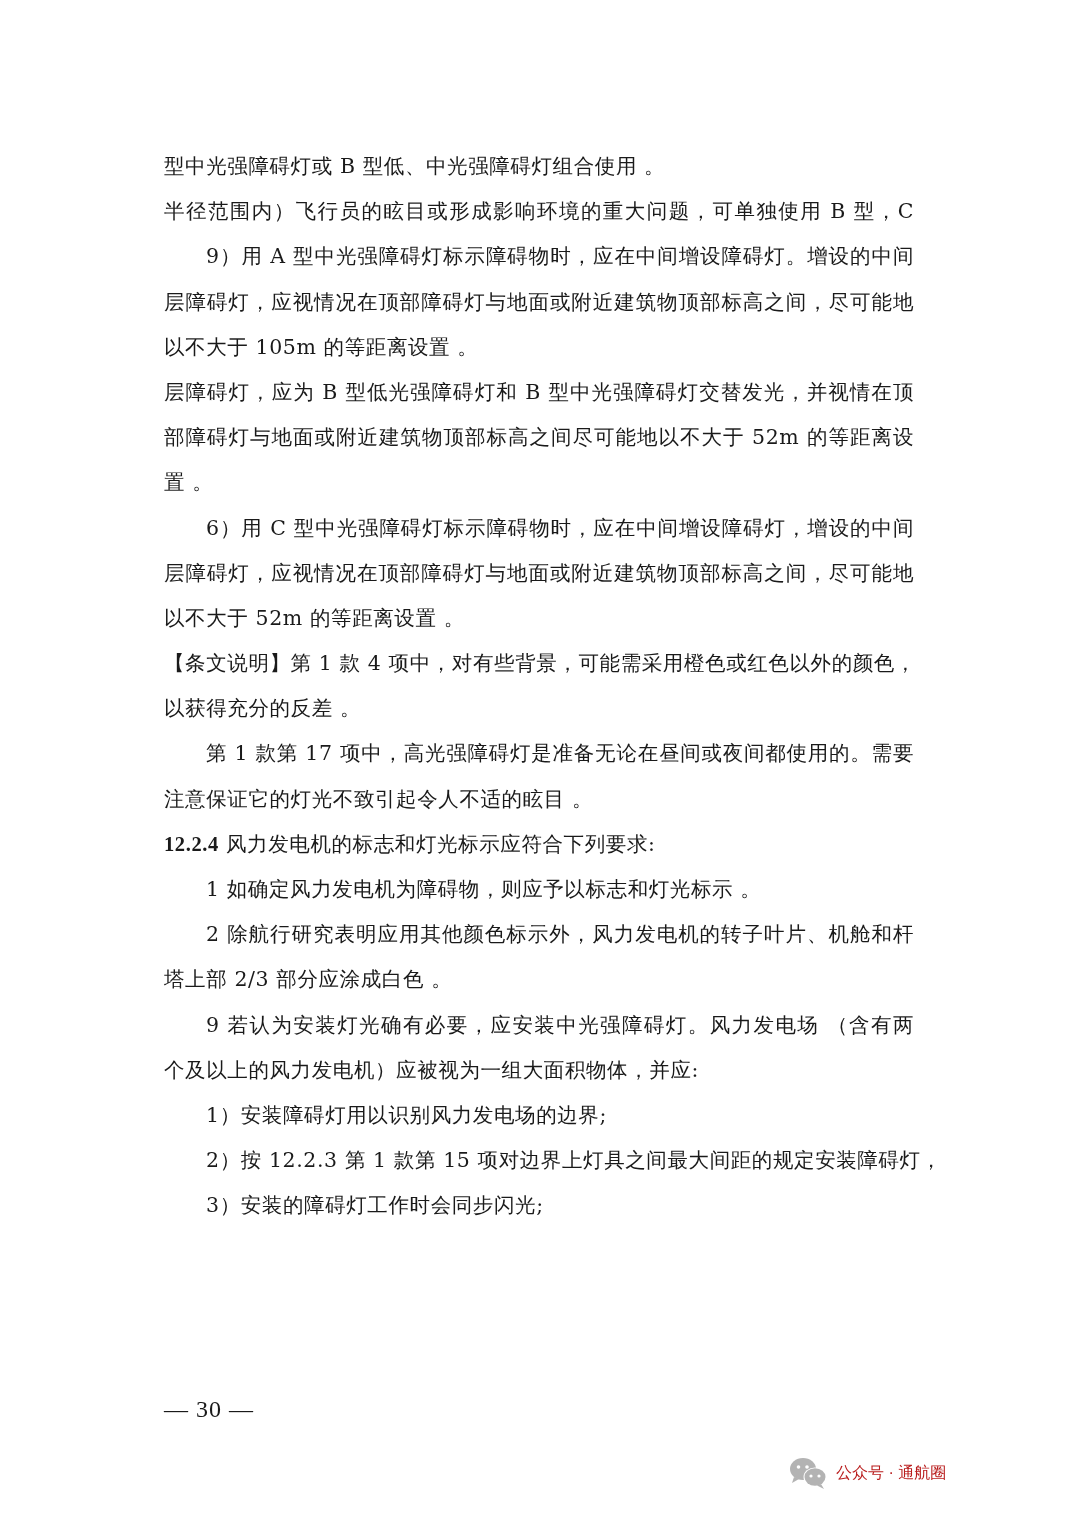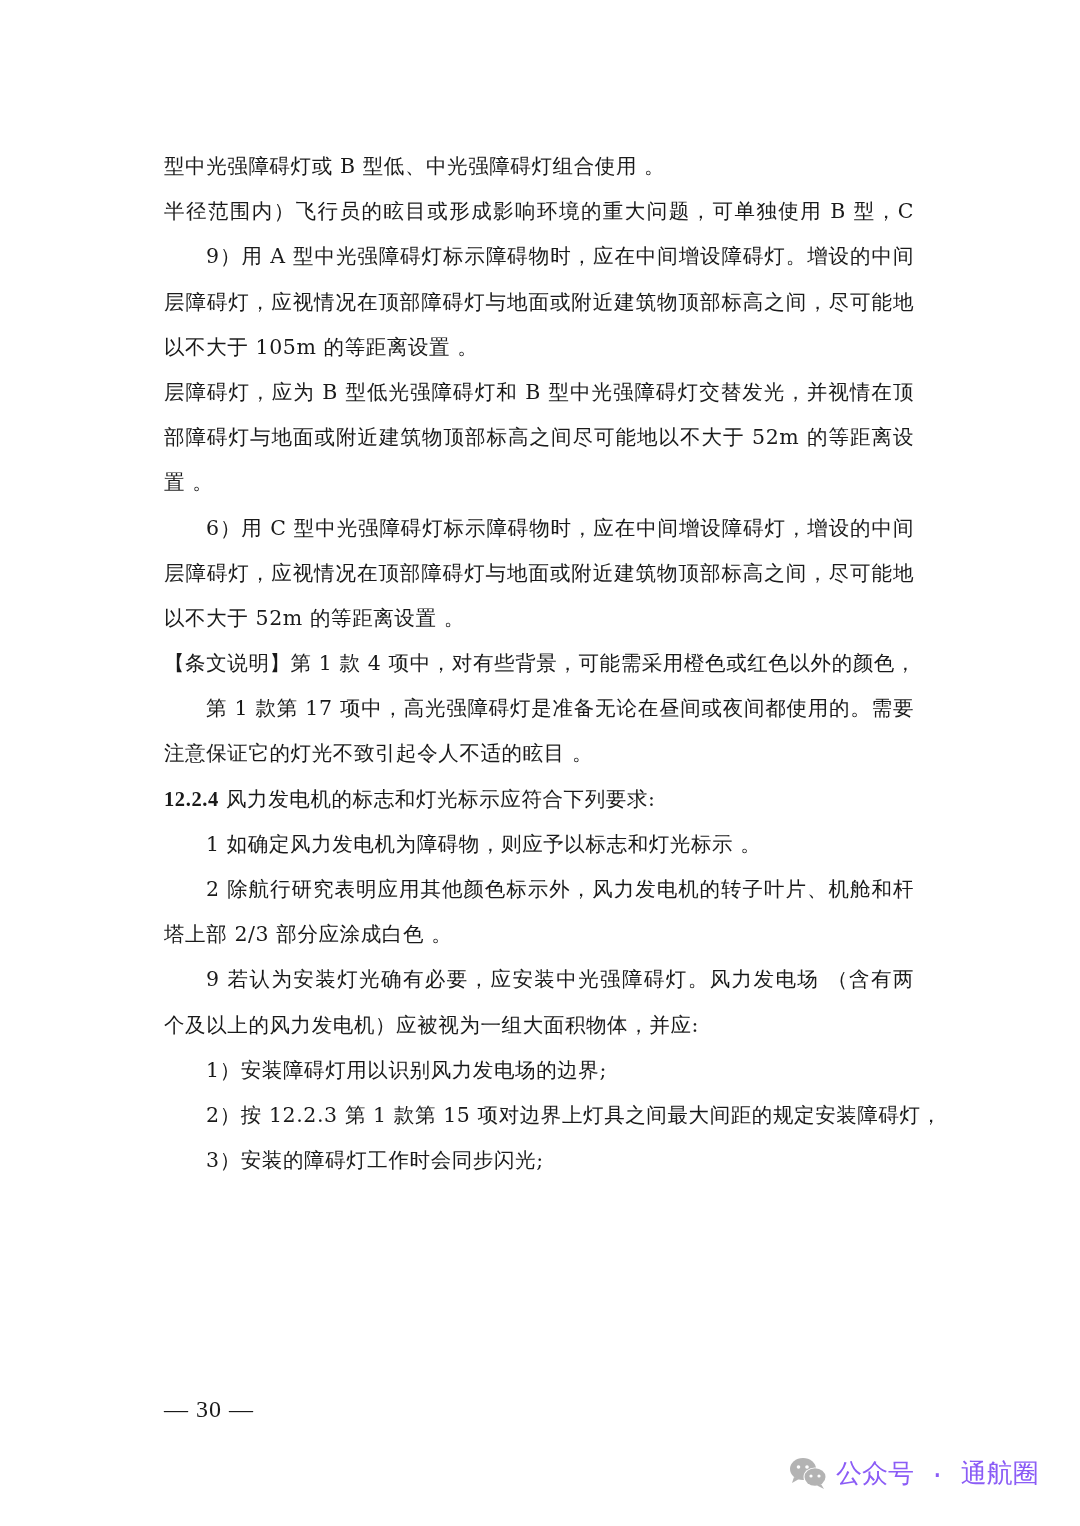--- a/index.html
+++ b/index.html
@@ -57,23 +57,23 @@
       color: #1a1a1a;
       letter-spacing: 1px;
     }
     .watermark {
       position: absolute;
       left: 788px;
       top: 1456px;
       height: 34px;
       display: flex;
       align-items: center;
-      color: #8b5cf6;
-      font-family: Liberation Mono, monospace;
-      font-size: 26px;
+      color: #b91c1c;
+      font-family: Liberation Sans, sans-serif;
+      font-size: 16px;
     }
     .wechat-icon {
       width: 40px;
       height: 34px;
       margin-right: 8px;
       position: relative;
     }
     .wechat-icon svg {
       width: 40px;
       height: 34px;
@@ -104,20 +104,21 @@
     </div>
 
     <div>
       <div class="line indent">6）用 C 型中光强障碍灯标示障碍物时，应在中间增设障碍灯，增设的中间</div>
       <div class="line">层障碍灯，应视情况在顶部障碍灯与地面或附近建筑物顶部标高之间，尽可能地</div>
       <div class="line last">以不大于 52m 的等距离设置 。</div>
     </div>
 
     <div>
       <div class="line">【条文说明】第 1 款 4 项中，对有些背景，可能需采用橙色或红色以外的颜色，</div>
+      <div class="line last">以获得充分的反差 。</div>
     </div>
 
     <div>
       <div class="line indent">第 1 款第 17 项中，高光强障碍灯是准备无论在昼间或夜间都使用的。需要</div>
       <div class="line last">注意保证它的灯光不致引起令人不适的眩目 。</div>
     </div>
 
 
     <div>
       <div class="line last"><span class="bold-num">12.2.4</span><span> 风力发电机的标志和灯光标示应符合下列要求:</span></div>

